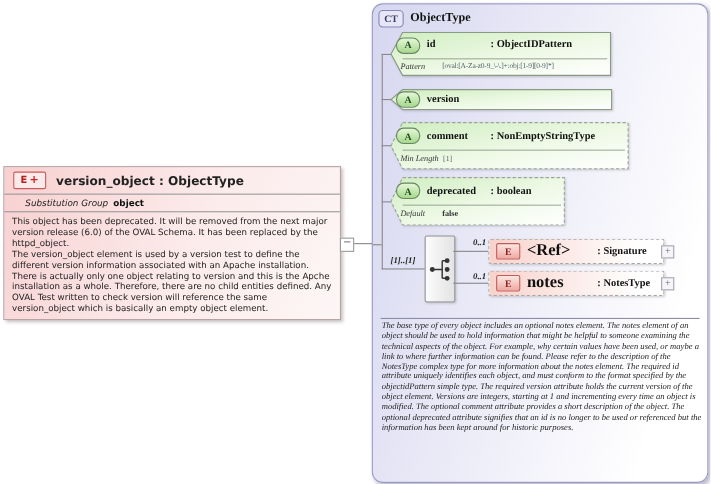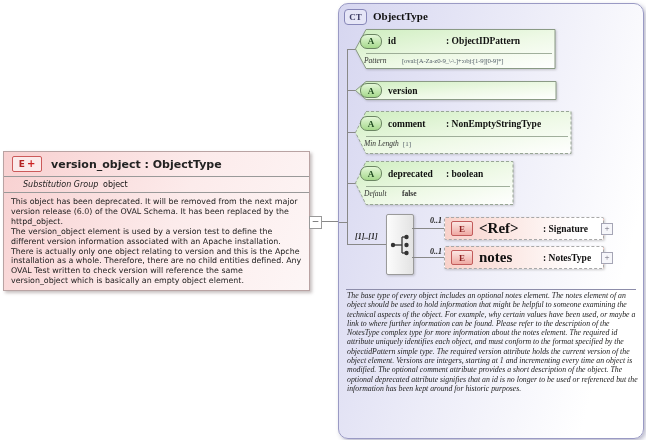--- a/index.html
+++ b/index.html
@@ -15,21 +15,21 @@
   .left-head{height:24px;border-bottom:1px solid #999;display:flex;align-items:center;
              padding-left:8px;gap:9px;}
   .eplus-badge{width:28px;height:14px;border:1px solid #cc5a5a;background:#fbeaea;border-radius:2px;
                display:flex;align-items:center;justify-content:center;gap:2px;flex:0 0 auto;}
   .e-letter{color:#b22222;font-size:9px;font-weight:bold;line-height:1;}
   .plus-letter{color:#cc2222;font-size:10px;font-weight:bold;line-height:1;margin-top:-1px;}
   .left-title{font-size:11px;font-weight:bold;color:#222;}
   .subst-row{height:15px;border-bottom:1px solid #999;display:flex;align-items:center;
              padding-left:19px;font-size:8px;}
   .subst-label{font-style:italic;color:#222;width:80px;flex:0 0 auto;}
-  .subst-value{font-weight:normal;color:#111;}
+  .subst-value{font-weight:bold;color:#111;}
   .left-desc{padding:4px 7px 0 7px;font-size:7.9px;line-height:9.9px;color:#222;}
 
   
   .minus-box{position:absolute;left:309px;top:216px;width:11px;height:11px;border:1px solid #999;
              background:#fff;color:#555;font-size:9px;line-height:9px;text-align:center;z-index:4;}
 
   
   .ct-box{position:absolute;left:338px;top:3px;width:304px;height:434px;
           border:1px solid #9a9ac4;border-radius:10px;
           background:linear-gradient(105deg,#d6d6f0 0%,#ececf8 45%,#ffffff 85%);

